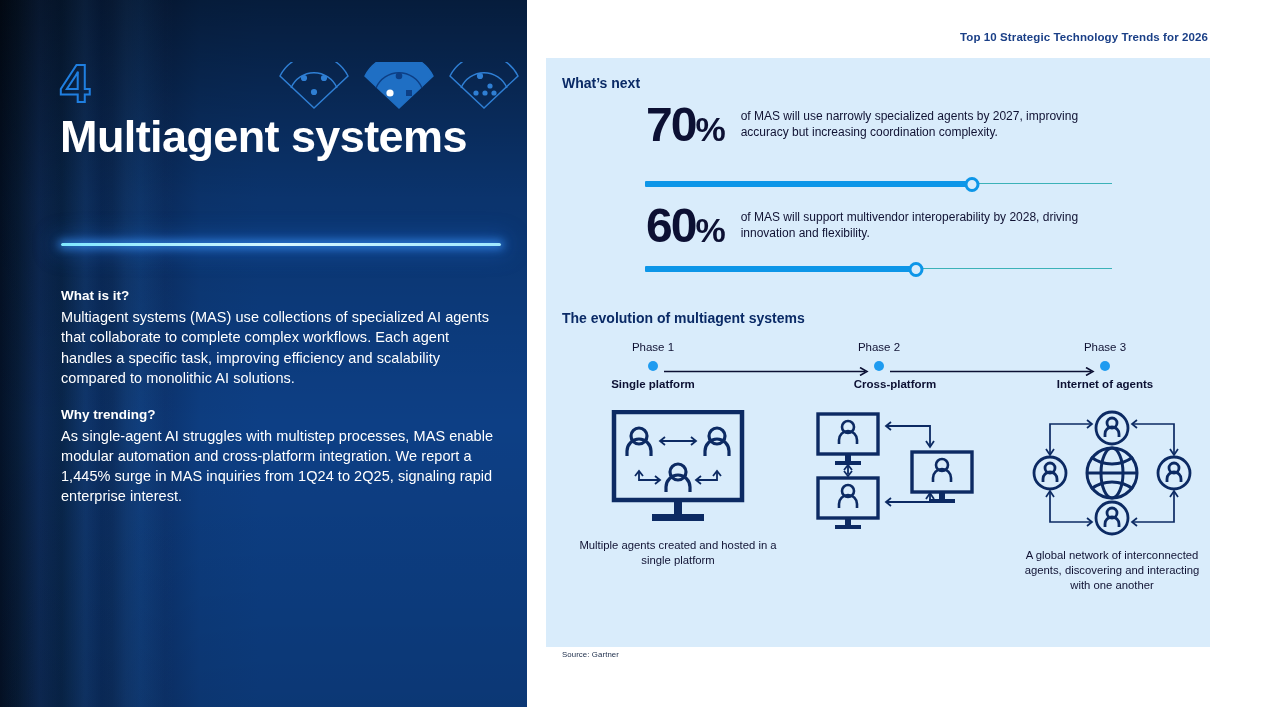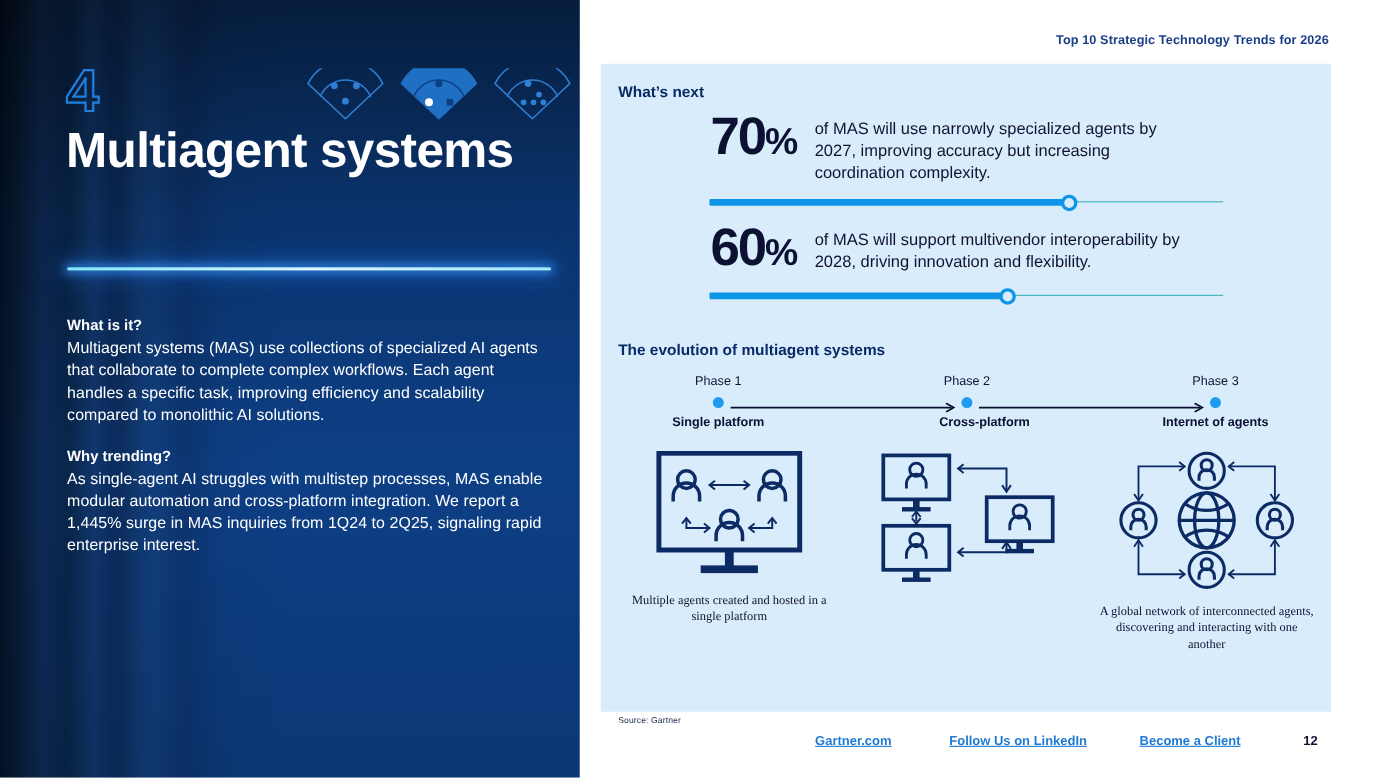--- a/index.html
+++ b/index.html
@@ -77,21 +77,21 @@
   .card-h { font-size:14px; font-weight:700; color:#0a2a66; }
   .whats-next-h { position:absolute; left:16px; top:17px; }
 
   .stat { position:absolute; left:100px; display:flex; align-items:flex-start; }
   .stat-num {
     font-size:48px; font-weight:700; color:#0c1033; line-height:0.95;
     letter-spacing:-2px; white-space:nowrap;
   }
   .stat-num .pct { font-size:34px; letter-spacing:-1px; }
   .stat-txt {
-    font-size:15px; line-height:1.34; color:#101233; margin-left:16px;
+    font-size:12px; line-height:1.34; color:#101233; margin-left:16px;
     padding-top:6px; font-weight:400;
   }
 
   .slider { position:absolute; left:99px; width:467px; height:18px; }
   .slider .track {
     position:absolute; left:0; top:8px; width:100%; height:1.4px; background:#3bb2b8;
   }
   .slider .fill {
     position:absolute; left:0; top:5.5px; height:6px; background:#0d96e8; border-radius:1px;
   }
@@ -110,21 +110,21 @@
   .ph-dot {
     position:absolute; top:20px; width:10px; height:10px; border-radius:50%;
     background:#1e9bf0; transform:translateX(-50%);
   }
   .ph-sub {
     position:absolute; top:37px; font-size:11.5px; font-weight:700; color:#0c1033;
     transform:translateX(-50%); white-space:nowrap;
   }
   .tl-arrow { position:absolute; top:21px; height:9px; }
 
-  .diagrams { position:absolute; left:17px; top:352px; width:632px; height:200px;font-family:Liberation Serif, serif; }
+  .diagrams { position:absolute; left:32px; top:352px; width:632px; height:200px; }
   .diag { position:absolute; top:0; text-align:center; }
   .diag-cap {
     font-size:11.3px; line-height:1.33; color:#101233; margin-top:8px; font-weight:400;
   }
 
   .source {
     position:absolute; left:16px; top:552px; font-size:7.8px; color:#20304d;
     letter-spacing:0.1px;
     margin-top:40px;
   }
@@ -414,20 +414,14 @@
           </g>
         </svg>
         </span>
         <div class="diag-cap">A global network of interconnected agents, discovering and interacting with one another</div>
       </div>
     </div>
 
     <div class="source">Source: Gartner</div>
   </div>
 
-  <div class="footer">
-    <a class="f-link" style="left:195px;" href="#">Gartner.com</a>
-    <a class="f-link" style="left:317px;" href="#">Follow Us on LinkedIn</a>
-    <a class="f-link" style="left:490px;" href="#">Become a Client</a>
-    <div class="f-page">12</div>
-  </div>
 
 </div>
 
 </body></html>

